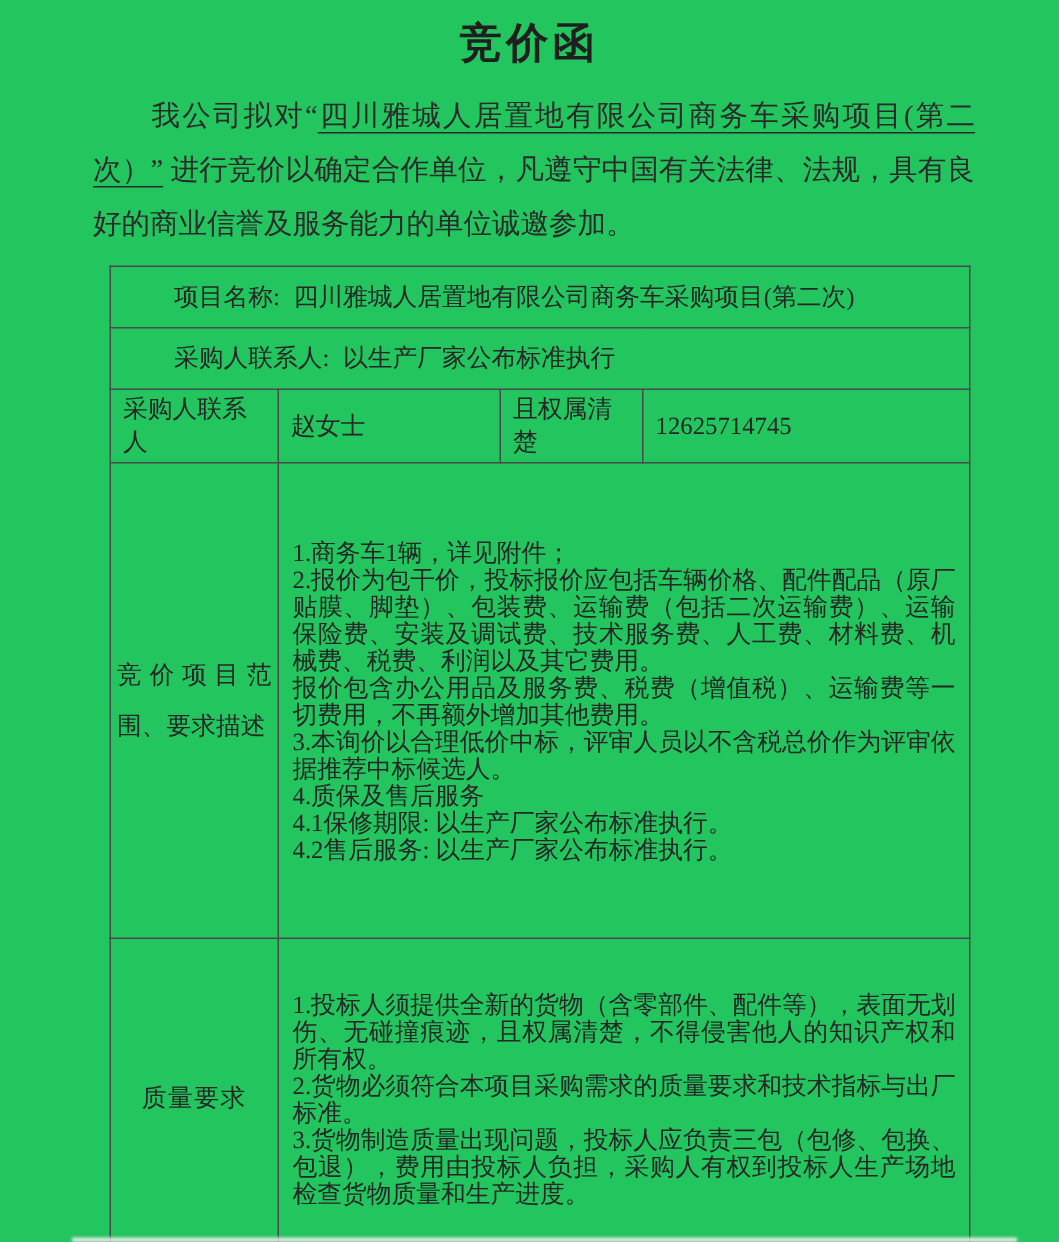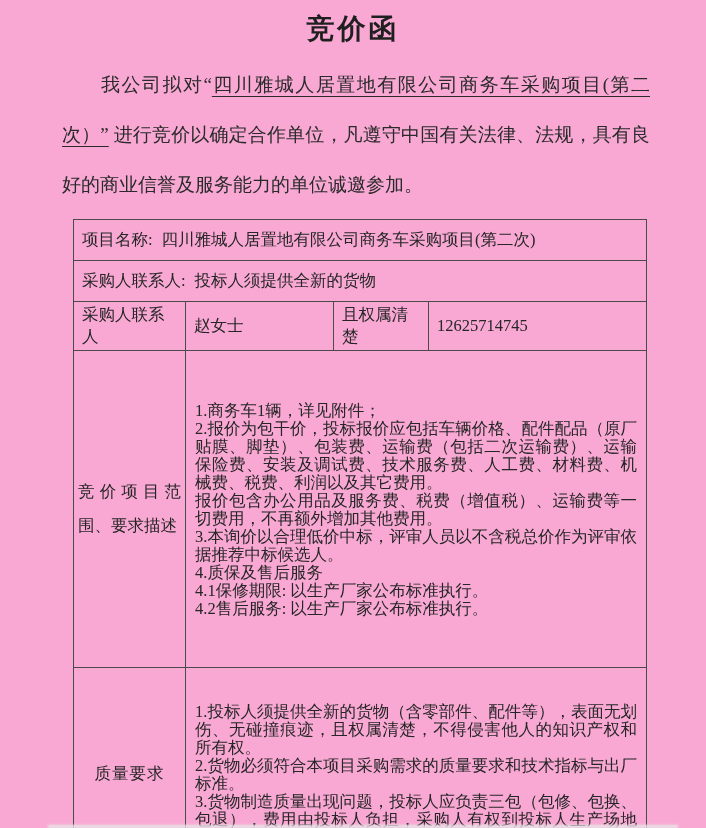--- a/index.html
+++ b/index.html
@@ -5,37 +5,37 @@
   html, body {
     margin: 0;
     padding: 0;
     background: #ffffff;
   }
   .page {
     position: relative;
     width: 706px;
     height: 828px;
     overflow: hidden;
-    background: #f9a8d4;
+    background: #22c55e;
     color: #262626;
     font-family: "Liberation Serif", "DejaVu Serif", serif;
   }
   .doc-title {
     margin: 0;
     padding-top: 10px;
     text-align: center;
     font-size: 28px;
     font-weight: bold;
     letter-spacing: 3px;
     color: #1f1f1f;
   }
   .intro {
     margin: 12px 56px 0 62px;
     font-size: 19px;
-    line-height: 50px;
+    line-height: 36px;
     text-align: justify;
     text-indent: 2.05em;
     color: #2a2a2a;
   }
   .intro .underlined {
     text-decoration: underline;
     text-decoration-thickness: 1px;
     text-underline-offset: 5px;
   }
   table.bid-table {
@@ -54,20 +54,21 @@
   td.single-row {
     height: 36px;
     padding: 2px 8px;
   }
   td.contact-cell {
     height: 35px;
     padding: 2px 8px;
   }
   .cell-label {
     margin-right: 9px;
+    margin-left: 34px;
   }
   td.side-label {
     vertical-align: middle;
     padding: 4px 4px;
   }
   td.side-label .justify2 {
     text-align: justify;
     line-height: 34px;
   }
   td.side-label.centered {
@@ -108,21 +109,21 @@
       <col style="width:112px">
       <col style="width:148px">
       <col style="width:95px">
       <col style="width:218px">
     </colgroup>
     <tbody>
       <tr>
         <td class="single-row" colspan="4"><span class="cell-label">项目名称:</span><span>四川雅城人居置地有限公司商务车采购项目(第二次)</span></td>
       </tr>
       <tr>
-        <td class="single-row" colspan="4"><span class="cell-label">采购人联系人:</span><span>投标人须提供全新的货物</span></td>
+        <td class="single-row" colspan="4"><span class="cell-label">采购人联系人:</span><span>以生产厂家公布标准执行</span></td>
       </tr>
       <tr>
         <td class="contact-cell">采购人联系人</td>
         <td class="contact-cell">赵女士</td>
         <td class="contact-cell">且权属清楚</td>
         <td class="contact-cell">12625714745</td>
       </tr>
       <tr>
         <td class="side-label">
           <div class="justify2">竞价项目范围、要求描述</div>

